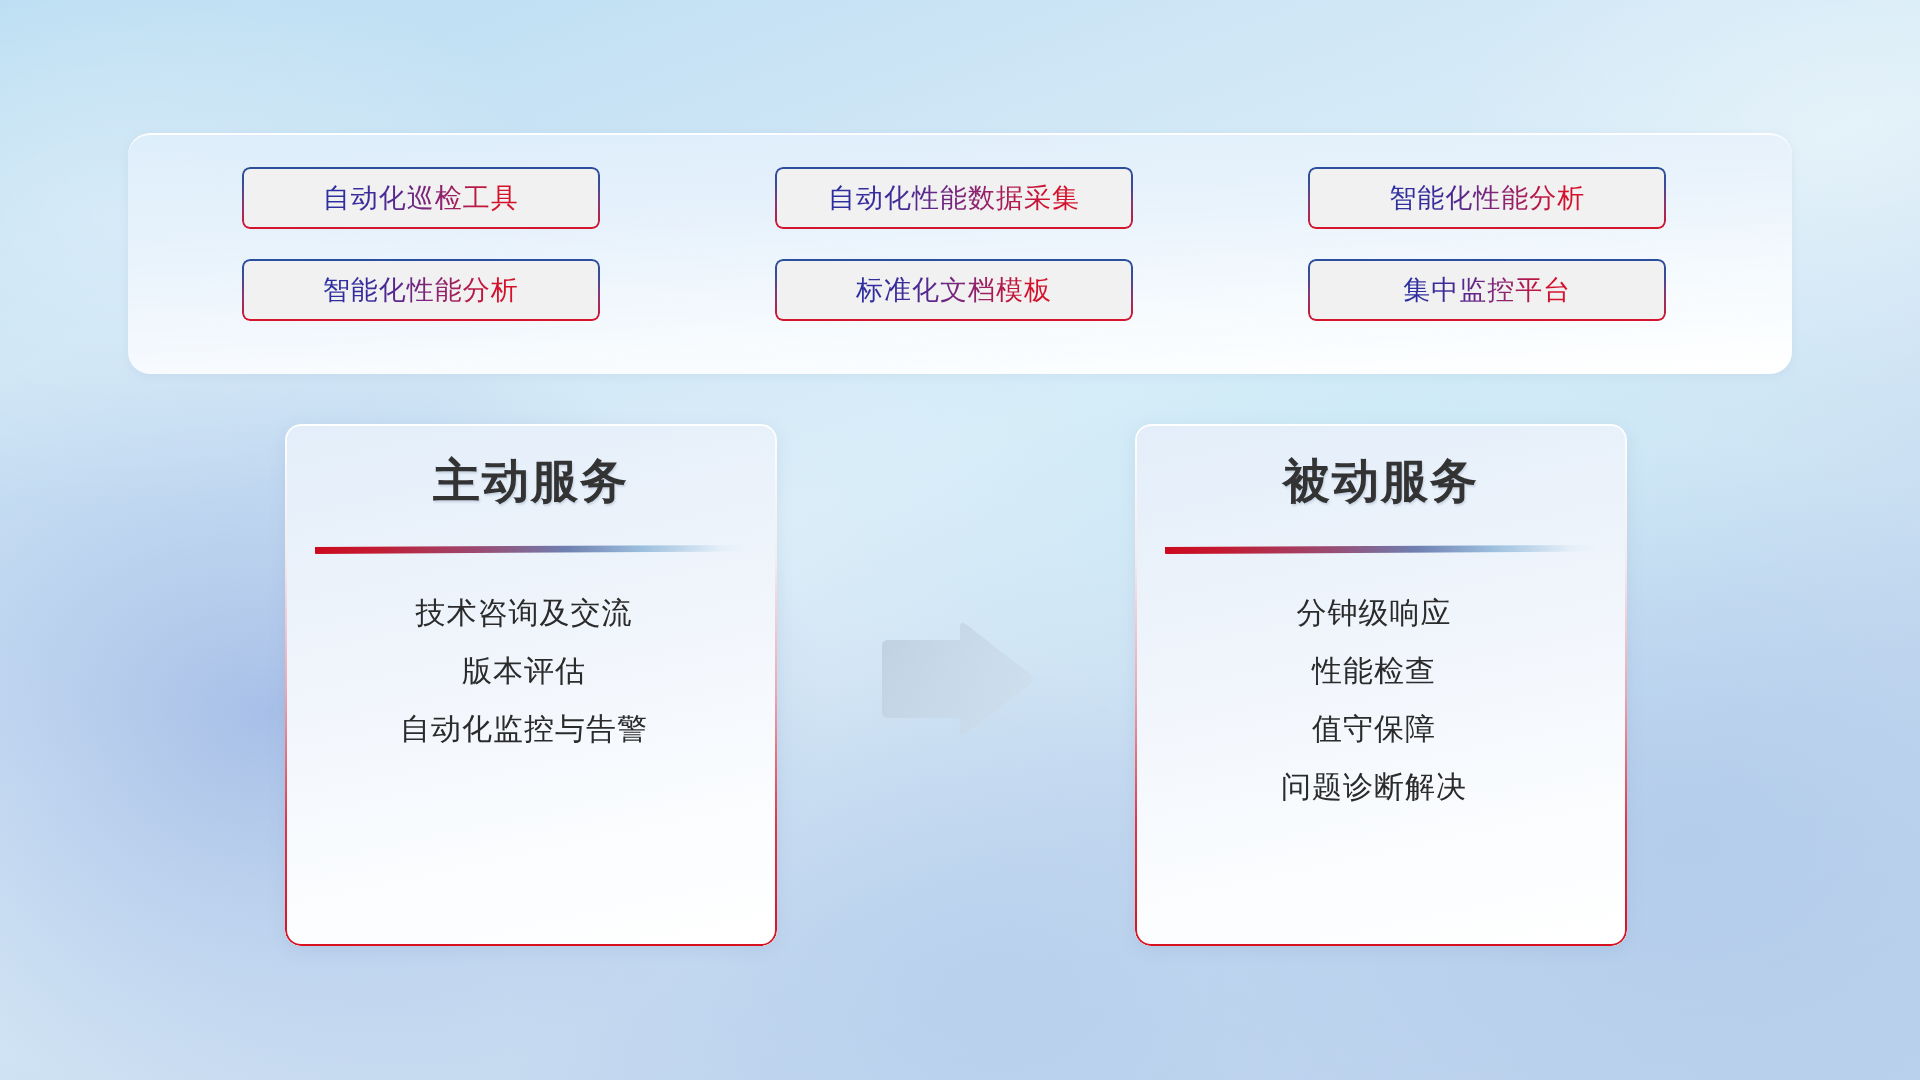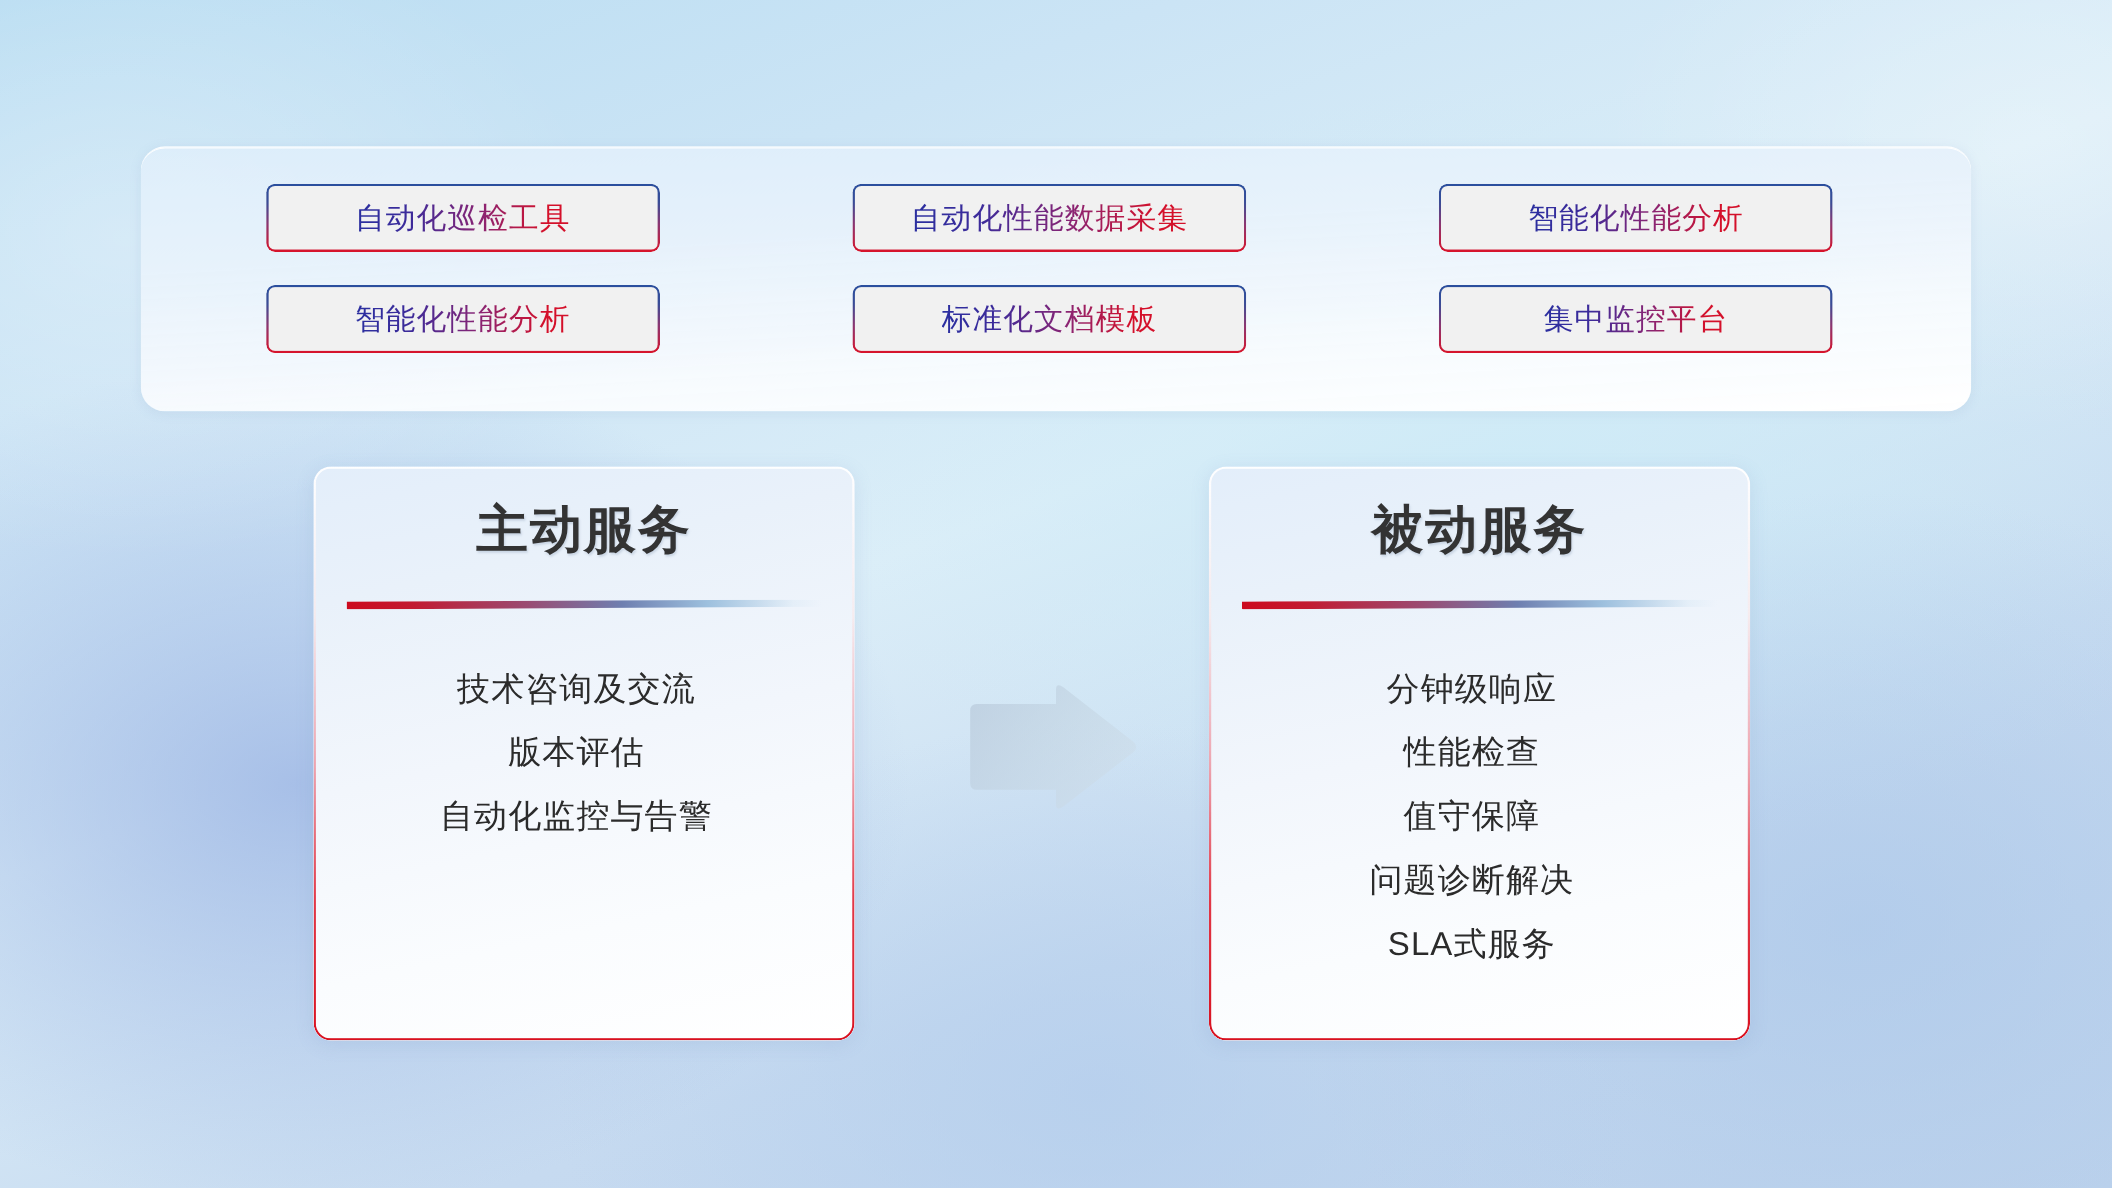--- a/index.html
+++ b/index.html
@@ -114,21 +114,21 @@
     border-radius: 16px;
     padding: 2px;
     background: linear-gradient(180deg, rgba(255,255,255,0.95) 0%, rgba(248,232,234,0.75) 26%, rgba(236,150,162,0.85) 52%, rgba(224,44,60,0.95) 76%, #d8101f 100%);
     -webkit-mask: linear-gradient(#000 0 0) content-box, linear-gradient(#000 0 0);
     -webkit-mask-composite: xor;
     mask: linear-gradient(#000 0 0) content-box, linear-gradient(#000 0 0);
     mask-composite: exclude;
     pointer-events: none;
   }
   #card-active  { left: 285px; }
-  #card-passive { left: 1099px; }
+  #card-passive { left: 1135px; }
 
   .card-title {
     position: relative;
     margin: 0;
     padding-top: 26px;
     text-align: center;
     font-size: 47px;
     font-weight: bold;
     color: #333333;
     letter-spacing: 2px;
@@ -138,21 +138,21 @@
     position: relative;
     margin: 32px auto 0 auto;
     width: 432px;
     height: 9px;
     background: linear-gradient(90deg, #cc0a1e 0%, #c21b32 14%, #9a4b72 38%, #6e7fb0 58%, #9dc0de 76%, rgba(200,224,240,0.25) 94%, rgba(255,255,255,0) 100%);
     clip-path: polygon(0 22%, 100% 0, 100% 72%, 0 100%);
     border-radius: 1px;
   }
   .card-list {
     position: relative;
-    margin: 14px;
+    margin: 0;
     padding: 30px 14px 0 0;
     list-style: none;
   }
   .card-list li {
     text-align: center;
     font-size: 30px;
     color: #2b2b2b;
     line-height: 1.0;
     padding: 14px 0;
     letter-spacing: 1px;
@@ -227,15 +227,14 @@
 </div>
 
 <section class="service-card" id="card-passive">
   <h2 class="card-title">被动服务</h2>
   <div class="card-rule"></div>
   <ul class="card-list">
     <li>分钟级响应</li>
     <li>性能检查</li>
     <li>值守保障</li>
     <li>问题诊断解决</li>
-    <li>SLA式服务</li>
   </ul>
 </section>
 
 </body></html>

